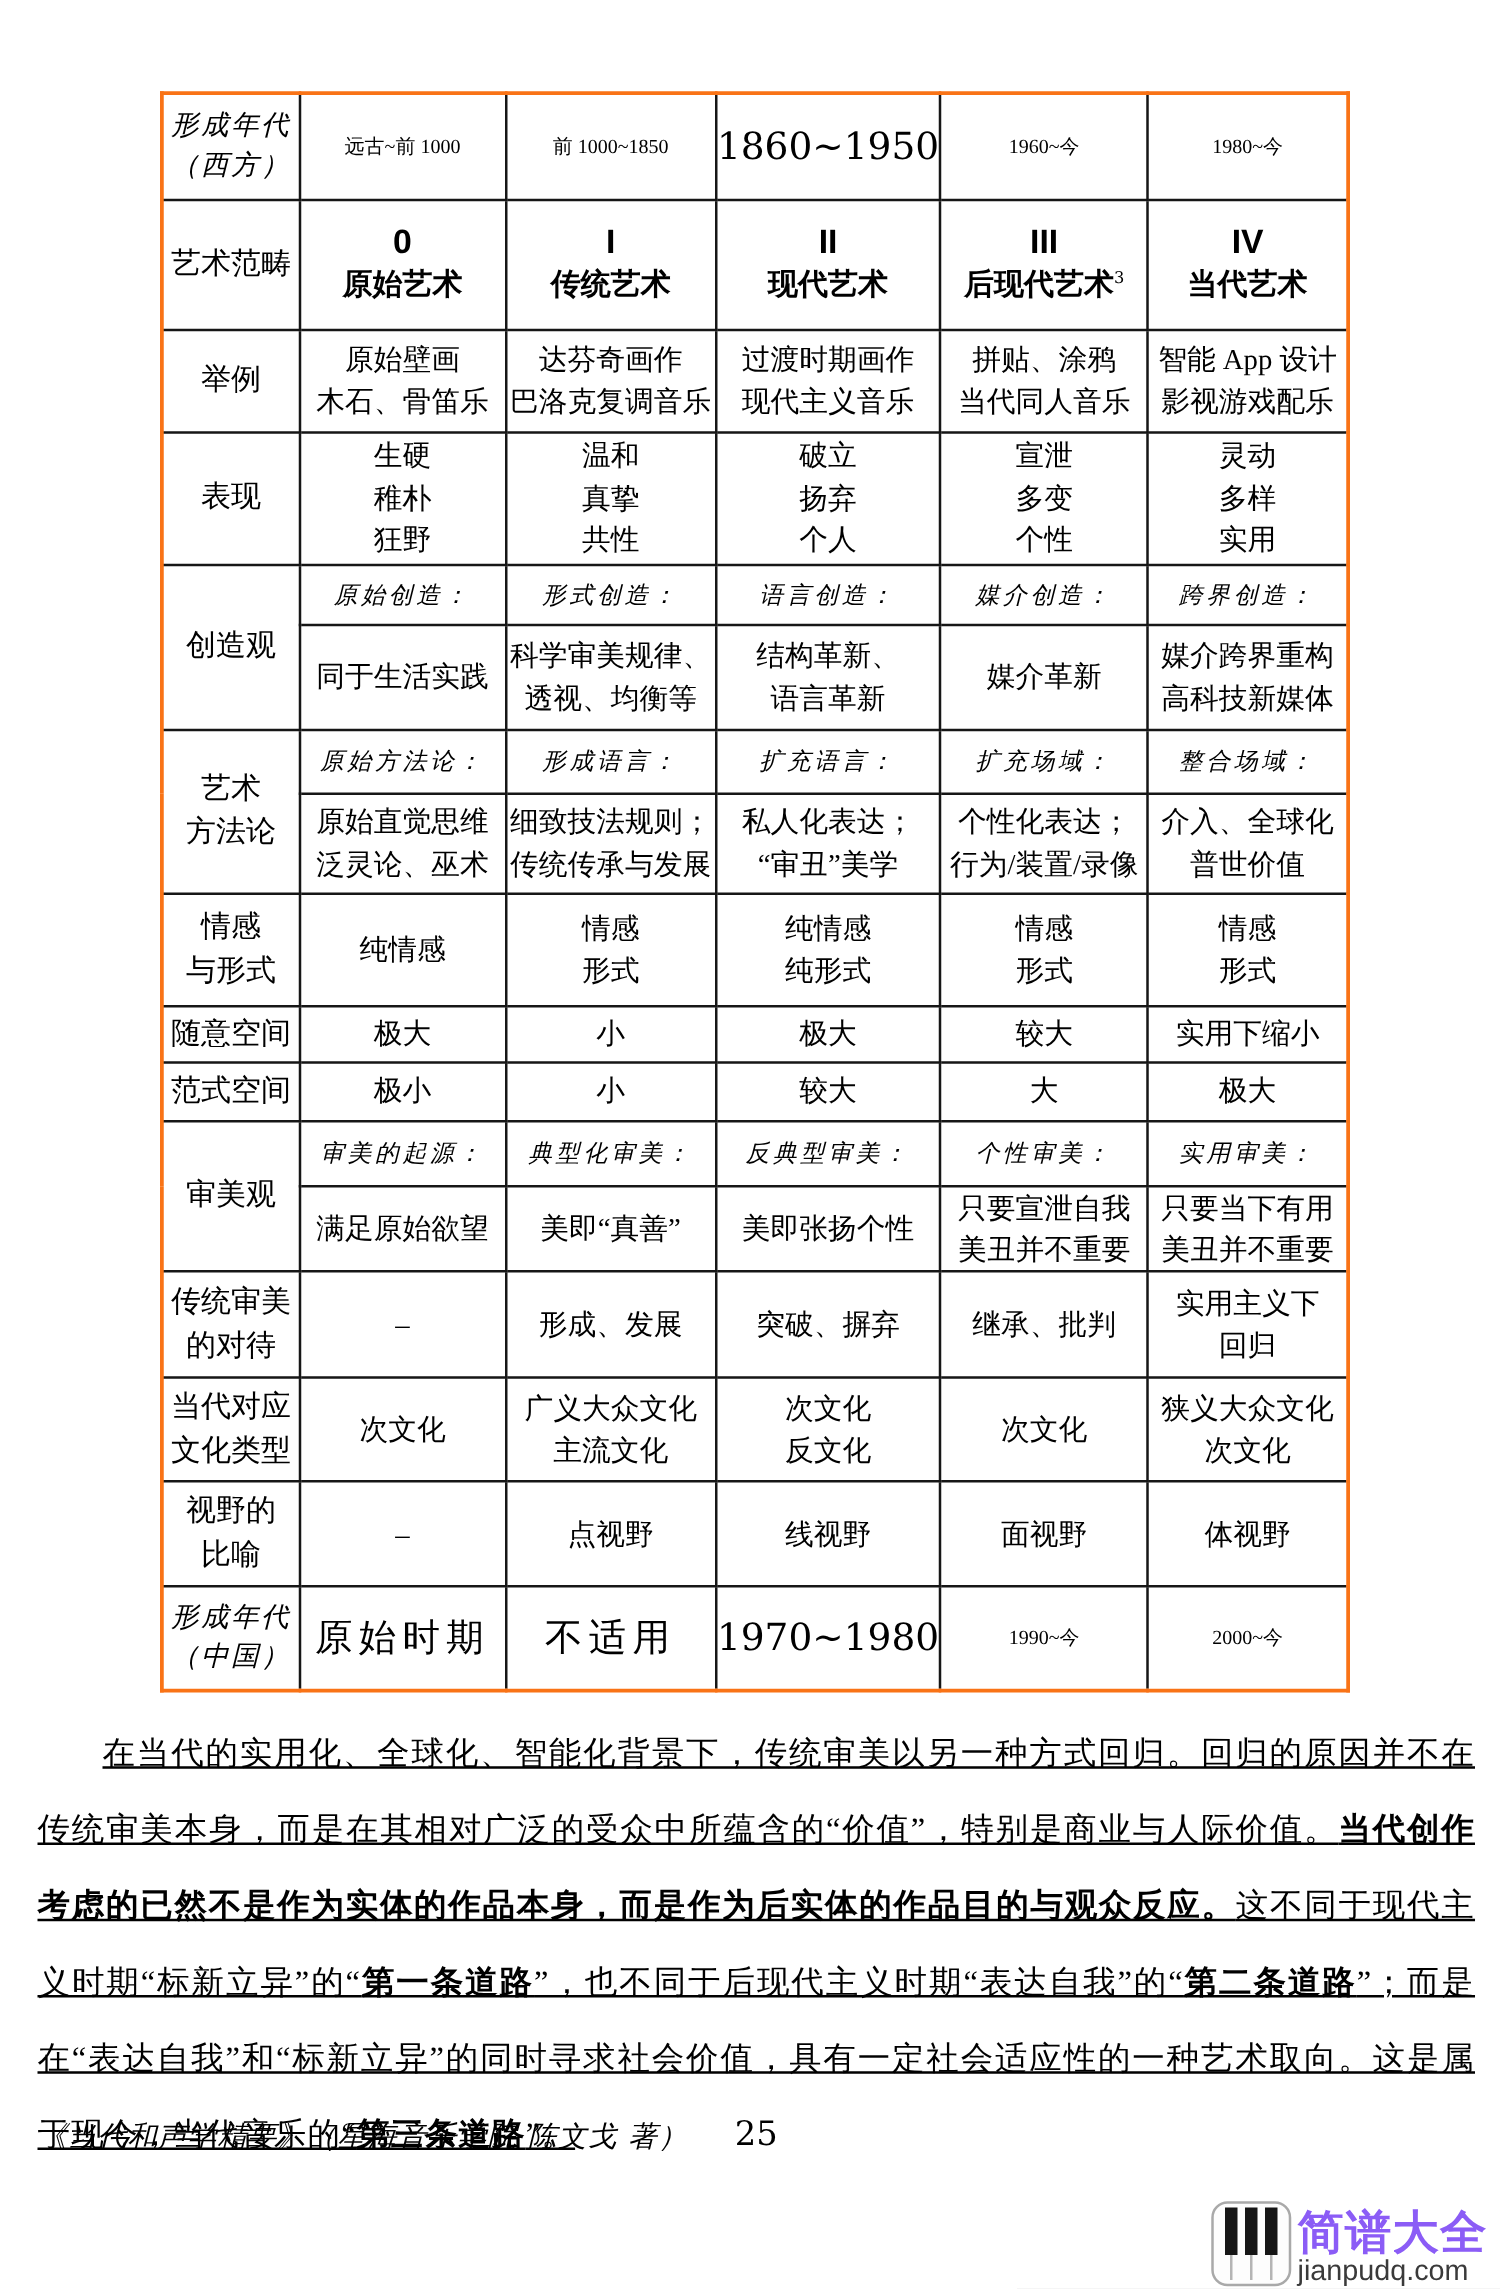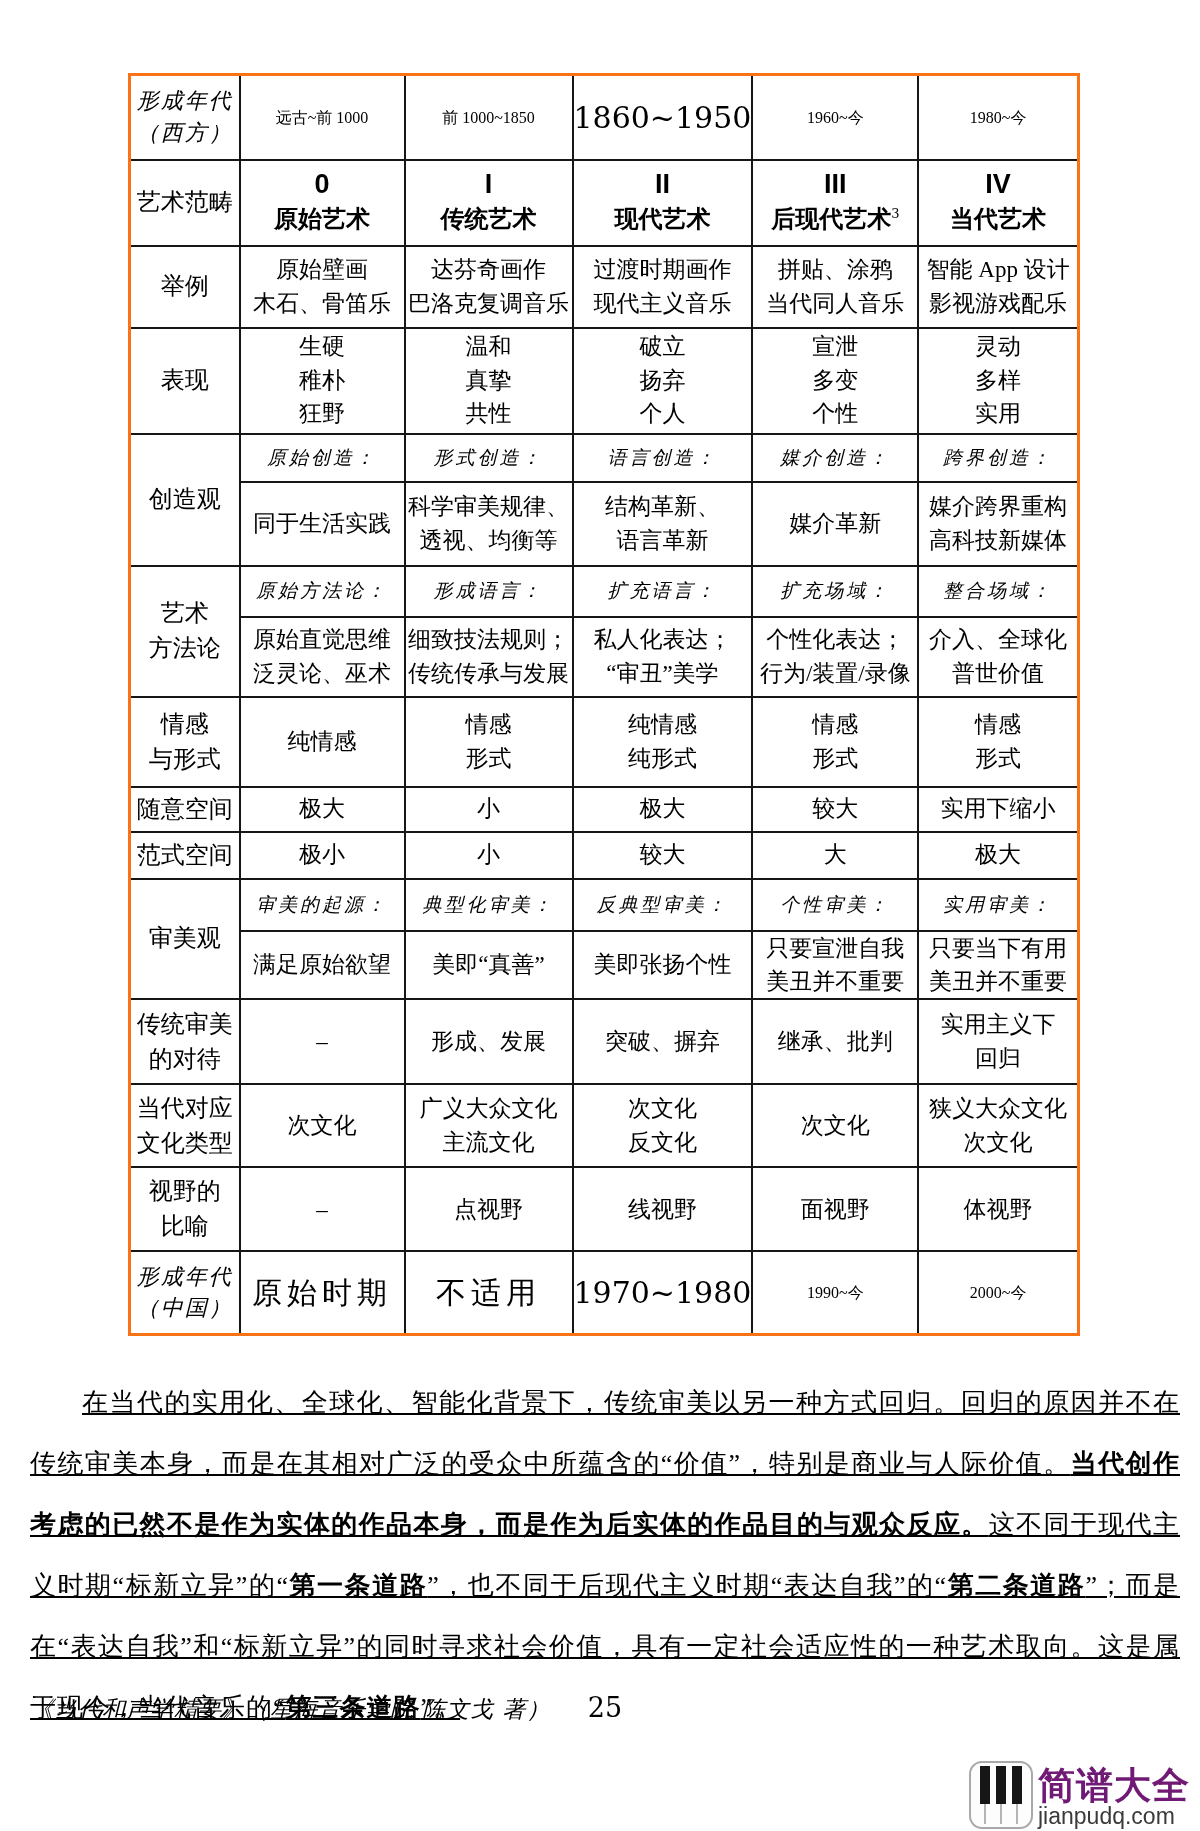--- a/index.html
+++ b/index.html
@@ -43,21 +43,21 @@
   
   .logo{position:absolute;right:10px;bottom:2px;display:flex;align-items:flex-end;gap:5px;}
   .logo-icon{position:relative;width:60px;height:64px;background:#fdfdfd;border:2px solid #a9a9a9;
              border-radius:13px;}
   .bk{position:absolute;top:3px;width:10px;height:38px;background:#161616;}
   .k1{left:9px}.k2{left:25px}.k3{left:41px}
   .wl{position:absolute;top:41px;bottom:3px;width:2px;background:#b5b5b5;}
   .w1{left:13px}.w2{left:29px}.w3{left:45px}
   .logo-text{display:flex;flex-direction:column;justify-content:flex-end;}
   .logo-title{font-family:"Liberation Sans","DejaVu Sans",sans-serif;font-weight:700;
-              font-size:37px;line-height:1;color:#701a75;letter-spacing:1px;}
+              font-size:37px;line-height:1;color:#8b5cf6;letter-spacing:1px;}
   .logo-domain{font-family:"Liberation Sans","DejaVu Sans",sans-serif;font-size:23px;
               line-height:1.1;color:#3a3a3a;}
 </style>
 </head>
 <body>
 
 <div class="page">
 
   <table class="art-table">
     <colgroup>
@@ -83,21 +83,21 @@
           <td class="num-cell">
             <div class="line">1860~1950</div>
           </td>
           <td class="kai-era-cell">
             <div class="line">1960~今</div>
           </td>
           <td class="kai-era-cell">
             <div class="line">1980~今</div>
           </td>
         </tr>
-        <tr style="height: 86px;">
+        <tr style="height: 104px;">
           <th class="hdr-hei">
             <div class="line">艺术范畴</div>
           </th>
           <td>
             <div class="roman-line">0</div>
             <div class="name-line">原始艺术</div>
           </td>
           <td>
             <div class="roman-line">I</div>
             <div class="name-line">传统艺术</div>

